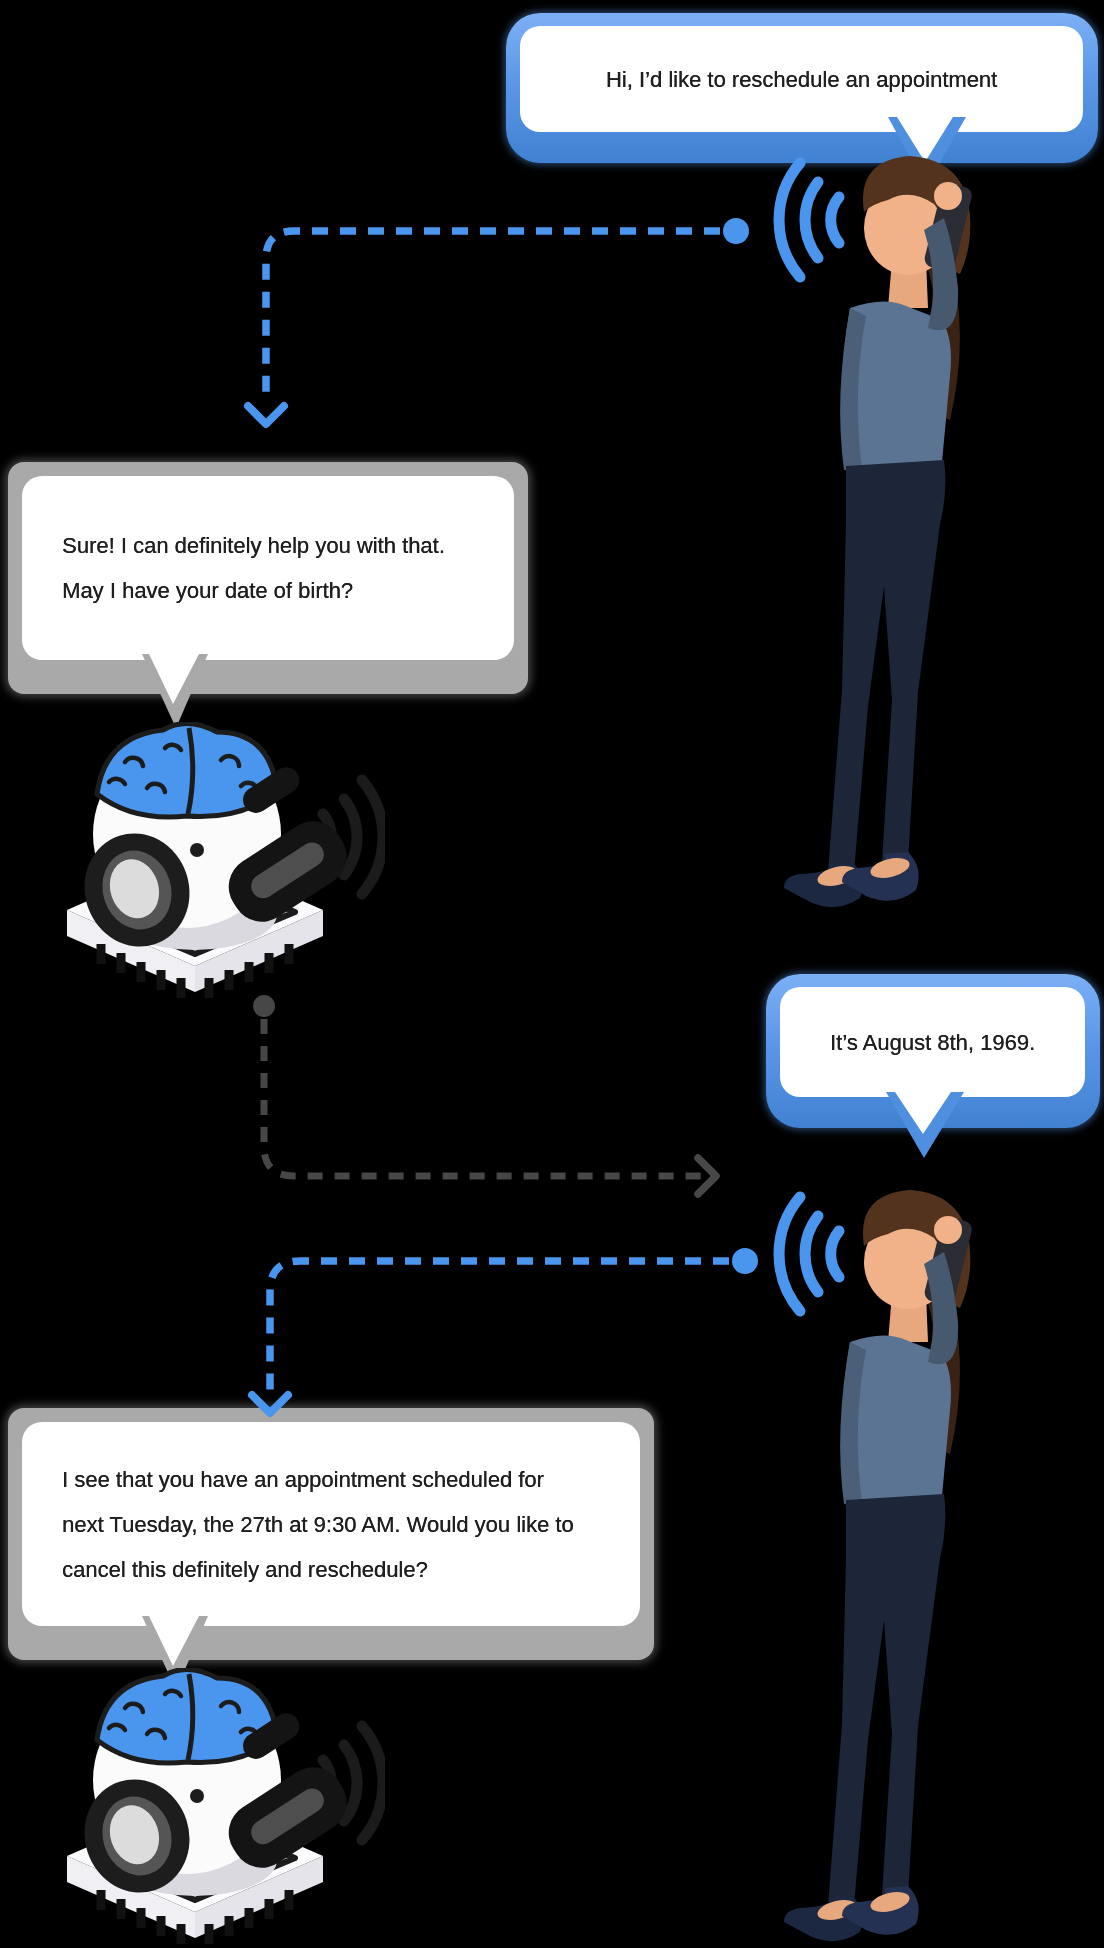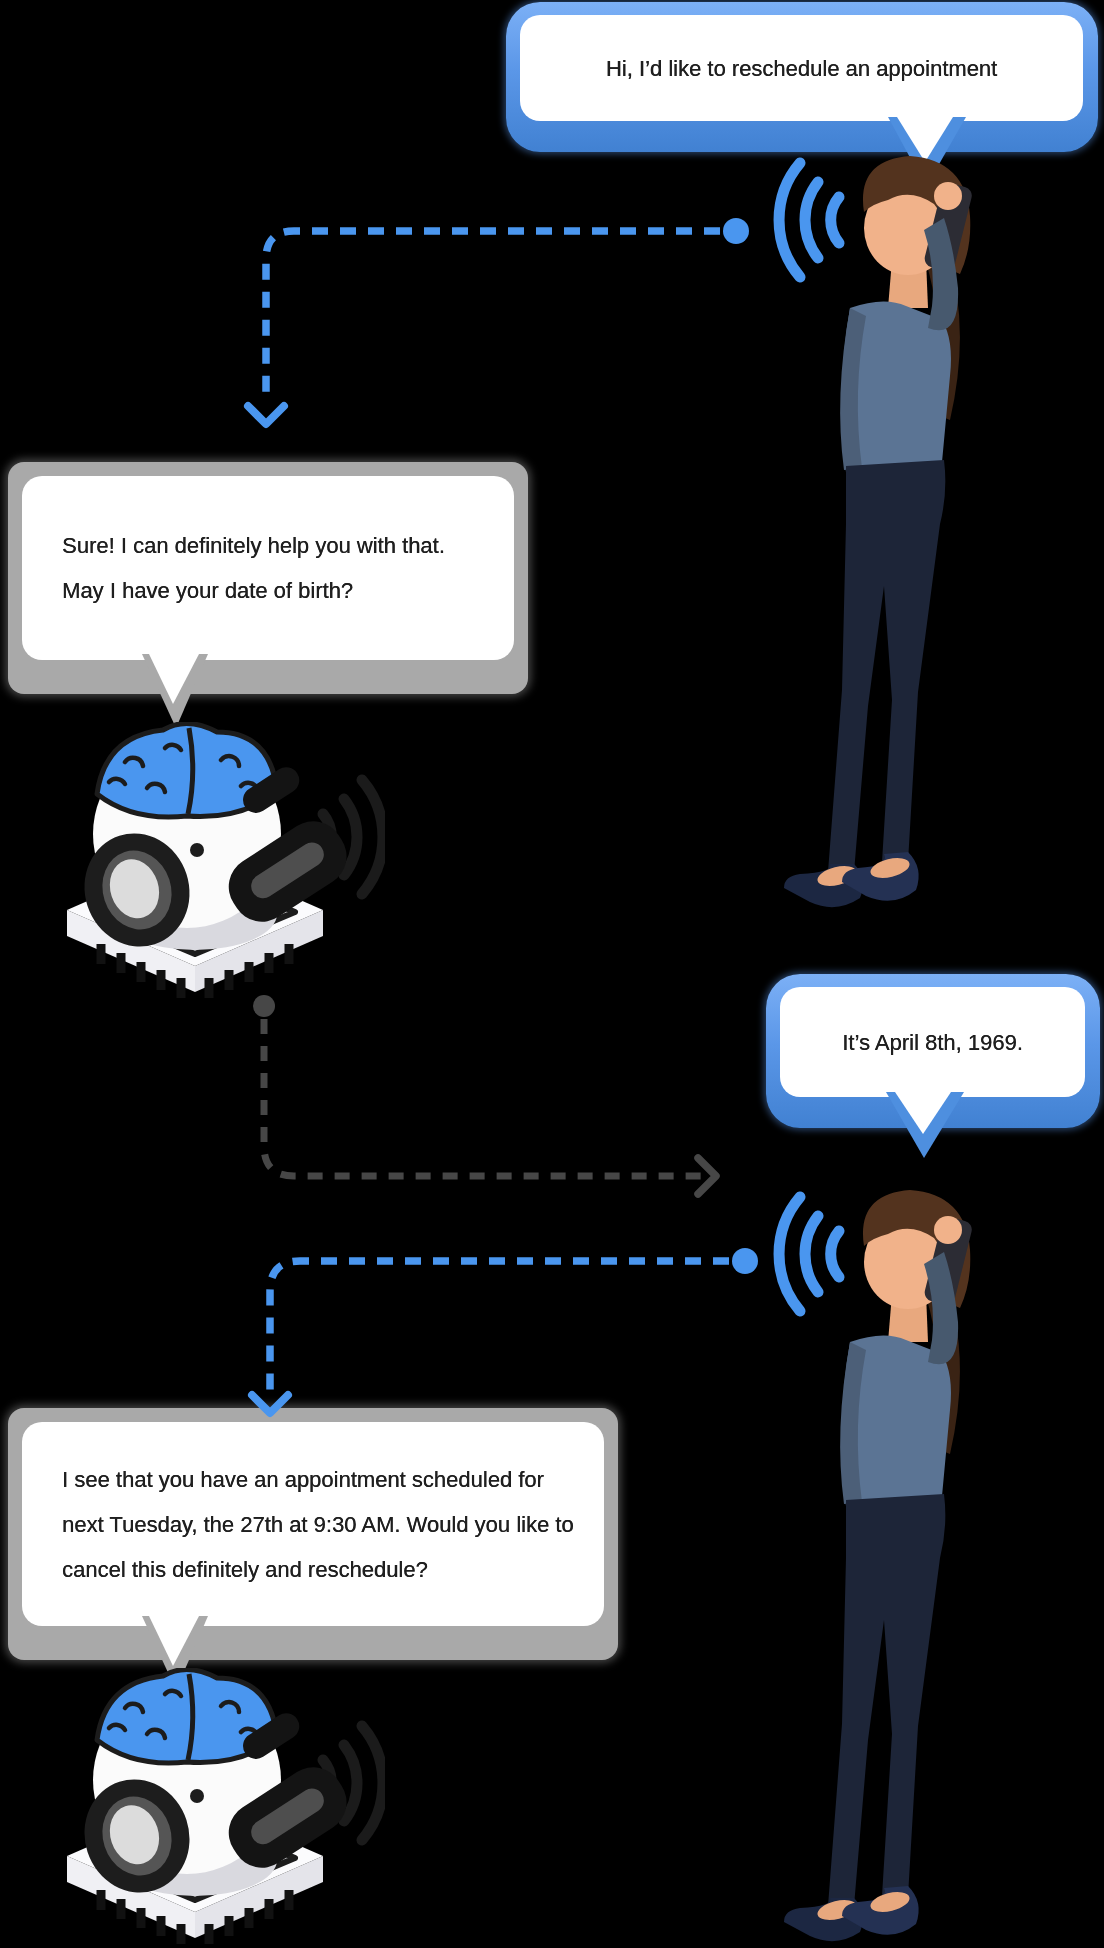--- a/index.html
+++ b/index.html
@@ -108,21 +108,21 @@
           <rect x="180" y="118" width="125" height="66" rx="30" fill="#141414"></rect>
           <rect x="202" y="138" width="82" height="24" rx="12" fill="#4e4e4e"></rect>
         </g>
         <g transform="rotate(-33 225 70)">
           <rect x="196" y="56" width="62" height="26" rx="13" fill="#141414"></rect>
         </g>
       </symbol>
     </defs>
   </svg>
 
-  <div class="bubble bubble-blue center" style="left:506px;top:2px;width:592px;height:150px;">
+  <div class="bubble bubble-blue center" style="left:506px;top:13px;width:592px;height:150px;">
     <div class="inner">
       <div class="line">Hi, I’d like to reschedule an appointment</div>
     </div>
   </div>
   <svg class="tail" style="left:886px;top:117px;" width="92" height="74" viewBox="0 0 92 74">
     <polygon points="2,0 40,70 80,0" fill="#4e8fdf"></polygon>
     <polygon points="11,0 39,45 67,0" fill="#ffffff"></polygon>
   </svg>
 
   <div class="bubble bubble-gray left" style="left:8px;top:462px;width:520px;height:232px;">
@@ -131,29 +131,29 @@
       <div class="line">May I have your date of birth?</div>
     </div>
   </div>
   <svg class="tail" style="left:140px;top:654px;" width="82" height="80" viewBox="0 0 82 80">
     <polygon points="2,0 36,74 68,0" fill="#a9a9a9"></polygon>
     <polygon points="9,0 33,50 59,0" fill="#ffffff"></polygon>
   </svg>
 
   <div class="bubble bubble-blue center" style="left:766px;top:974px;width:334px;height:154px;">
     <div class="inner">
-      <div class="line">It’s April 8th, 1969.</div>
+      <div class="line">It’s August 8th, 1969.</div>
     </div>
   </div>
   <svg class="tail" style="left:884px;top:1092px;" width="92" height="70" viewBox="0 0 92 70">
     <polygon points="2,0 40,66 80,0" fill="#4e8fdf"></polygon>
     <polygon points="11,0 39,42 67,0" fill="#ffffff"></polygon>
   </svg>
 
-  <div class="bubble bubble-gray left" style="left:8px;top:1408px;width:610px;height:252px;">
+  <div class="bubble bubble-gray left" style="left:8px;top:1408px;width:610px;height:252px;padding-left:36px;">
     <div class="inner">
       <div class="line">I see that you have an appointment scheduled for</div>
       <div class="line">next Tuesday, the 27th at 9:30 AM. Would you like to</div>
       <div class="line">cancel this definitely and reschedule?</div>
     </div>
   </div>
   <svg class="tail" style="left:140px;top:1616px;" width="82" height="80" viewBox="0 0 82 80">
     <polygon points="2,0 36,74 68,0" fill="#a9a9a9"></polygon>
     <polygon points="9,0 33,50 59,0" fill="#ffffff"></polygon>
   </svg>

